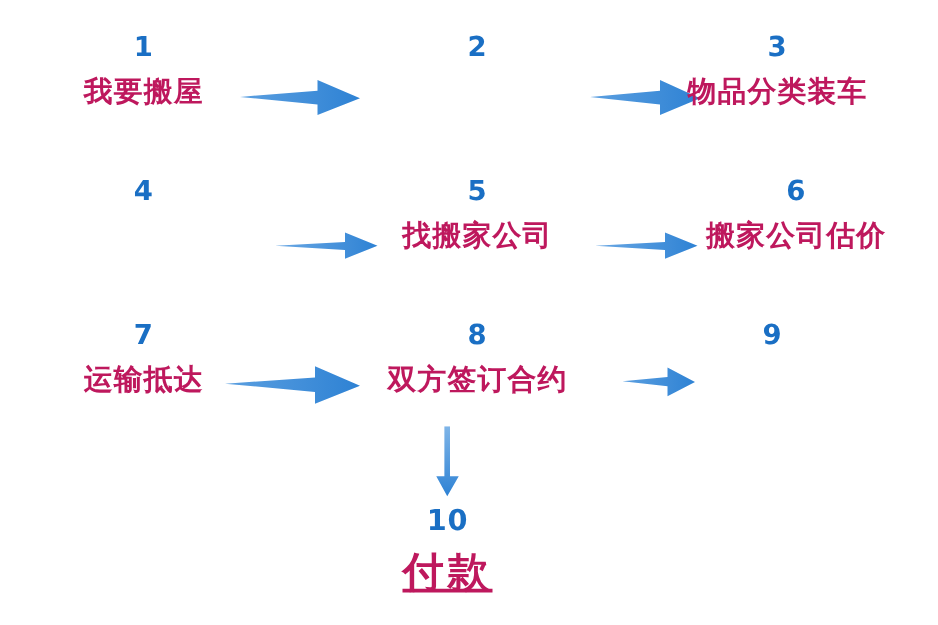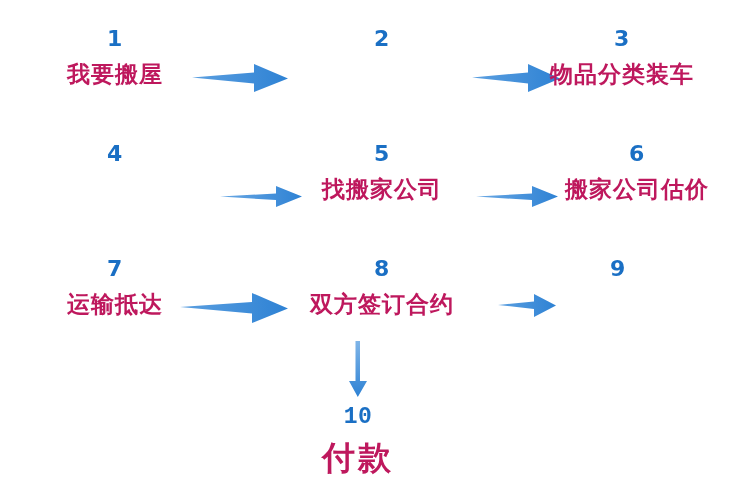--- a/index.html
+++ b/index.html
@@ -39,24 +39,24 @@
     font-weight: bold;
     color: #be185d;
     line-height: 1.0;
     letter-spacing: 1px;
     margin-top: 13px;
   }
   .step.final .step-label {
     font-size: 33px;
     letter-spacing: 3px;
     margin-top: 12px;
+    text-decoration: underline;
   }
   .step.final .step-number {
     font-size: 23px;
-    font-family: Liberation Mono, monospace;
   }
 
   
   .arrow {
     position: absolute;
     line-height: 0;
   }
   .arrow svg { display: block; }
 </style>
 </head>

